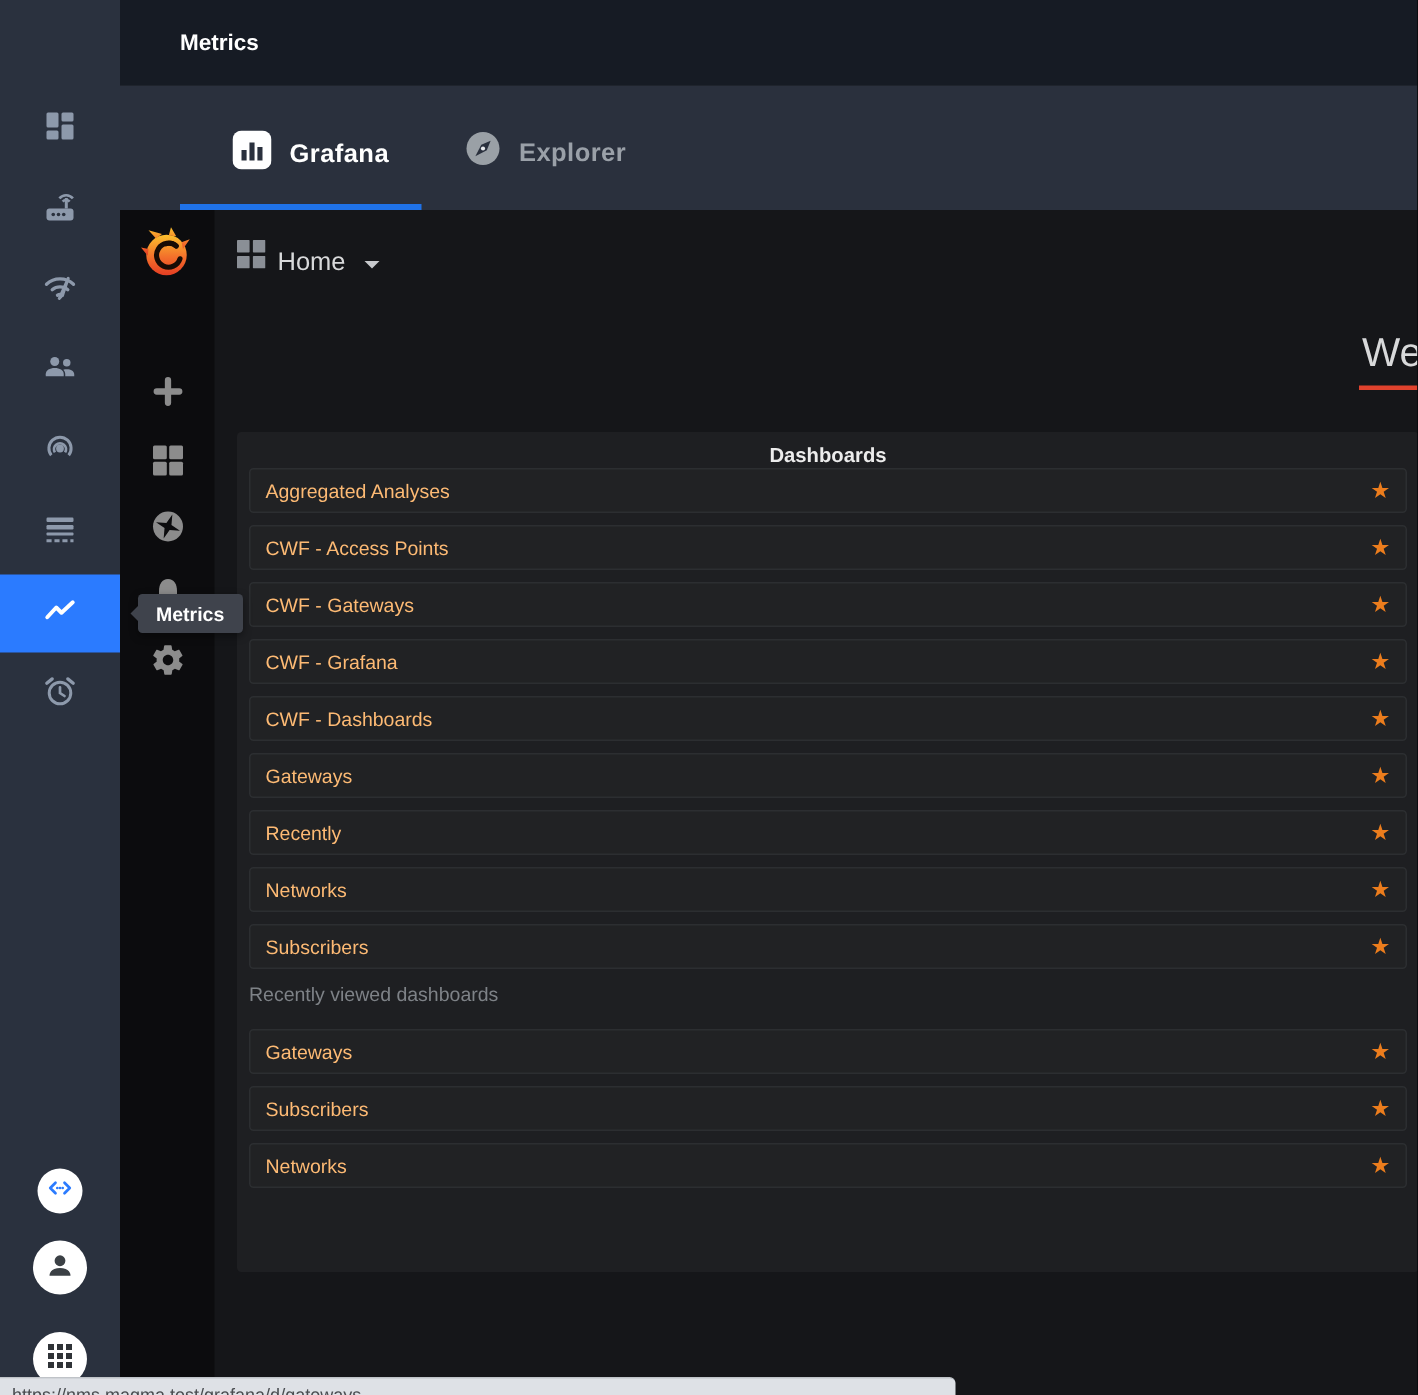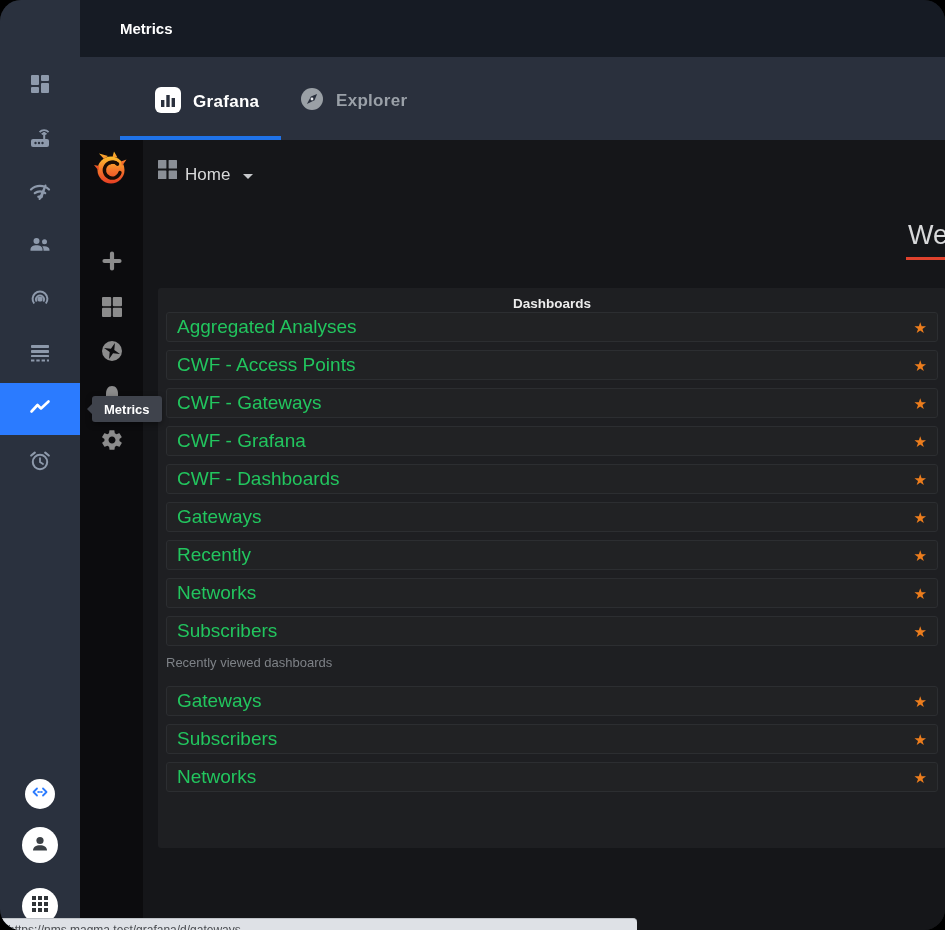--- a/index.html
+++ b/index.html
@@ -1,38 +1,38 @@
 <!DOCTYPE html>
 <html><head>
 <meta charset="utf-8">
 <style>
   html,body{margin:0;padding:0;background:#000;}
   .app{position:relative;width:945px;height:930px;overflow:hidden;
-       background:#151619;font-family:"Liberation Sans",sans-serif;border-radius:21px;
+       background:#151619;font-family:"Liberation Sans",sans-serif;
        -webkit-font-smoothing:antialiased;}
   .abs{position:absolute;}
 
   
   .nms-sidebar{left:0;top:0;width:80px;height:930px;background:#2a313e;}
   .nms-item{position:absolute;left:0;width:80px;height:52px;display:flex;
             align-items:center;justify-content:center;color:#8d99ab;cursor:pointer;}
   .nms-item.active{background:#2b7bff;color:#ffffff;}
   .nms-circle{position:absolute;border-radius:50%;background:#ffffff;display:flex;
               align-items:center;justify-content:center;cursor:pointer;}
 
   
   .top-header{left:80px;top:0;width:865px;height:57px;background:#161b24;}
   .top-header .title{position:absolute;left:40px;top:20px;font-size:15px;
                      font-weight:bold;color:#ffffff;}
 
   
   .tabbar{left:80px;top:57px;width:865px;height:83px;background:#2a303d;}
   .tab{position:absolute;display:flex;align-items:center;gap:12px;cursor:pointer;}
   .tab-grafana{left:75px;top:30px;}
-  .tab-explorer{left:220px;top:30px;gap:12px;}
+  .tab-explorer{left:230px;top:30px;gap:12px;}
   .tab .lbl{font-size:17px;font-weight:bold;letter-spacing:.3px;}
   .tab-grafana .lbl{color:#ffffff;}
   .tab-explorer .lbl{color:#9aa0a8;}
   .tab-underline{position:absolute;left:40px;bottom:0;width:161px;height:4px;
                  background:#1f72e8;}
 
   
   .shell{left:80px;top:140px;width:865px;height:888px;background:#151619;overflow:hidden;}
   .g-sidebar{position:absolute;left:0;top:0;width:63px;height:790px;background:#0c0c0e;}
   .g-item{position:absolute;left:0;width:63px;height:36px;display:flex;
@@ -54,21 +54,21 @@
   .panel{position:absolute;left:78px;top:148px;width:788px;height:560px;
          background:#1e1f22;border-radius:3px;box-sizing:border-box;
          padding:0 8px;overflow:hidden;}
   .panel-title{margin-top:8px;height:16px;text-align:center;font-size:13.5px;
                font-weight:bold;color:#ececec;cursor:pointer;}
   .section-label{margin:18px 0 16px 0;height:15px;font-size:13px;color:#7e8287;}
   .section-label.second{margin-top:9px;}
   .dash-row{height:30px;box-sizing:border-box;margin-bottom:8px;display:flex;
             align-items:center;padding:0 10px 0 10px;background:#212224;
             border:1px solid #2c2e31;border-radius:3px;cursor:pointer;}
-  .dash-row .name{font-size:19px;color:#22c55e;}
+  .dash-row .name{font-size:13px;color:#fdba74;}
   .dash-row .star{margin-left:auto;color:#ec7d1d;font-size:15px;line-height:15px;cursor:pointer;}
 
   
   .tooltip{position:absolute;left:92px;top:396px;height:26px;background:#3f434c;
            border-radius:3px;display:flex;align-items:center;padding:0 12px;
            font-size:13px;font-weight:bold;color:#ffffff;z-index:40;
            box-shadow:0 2px 6px rgba(0,0,0,.4);}
   .tooltip .arrow{position:absolute;left:-5px;top:8px;width:0;height:0;
                   border-top:5px solid transparent;border-bottom:5px solid transparent;
                   border-right:5px solid #3f434c;}

